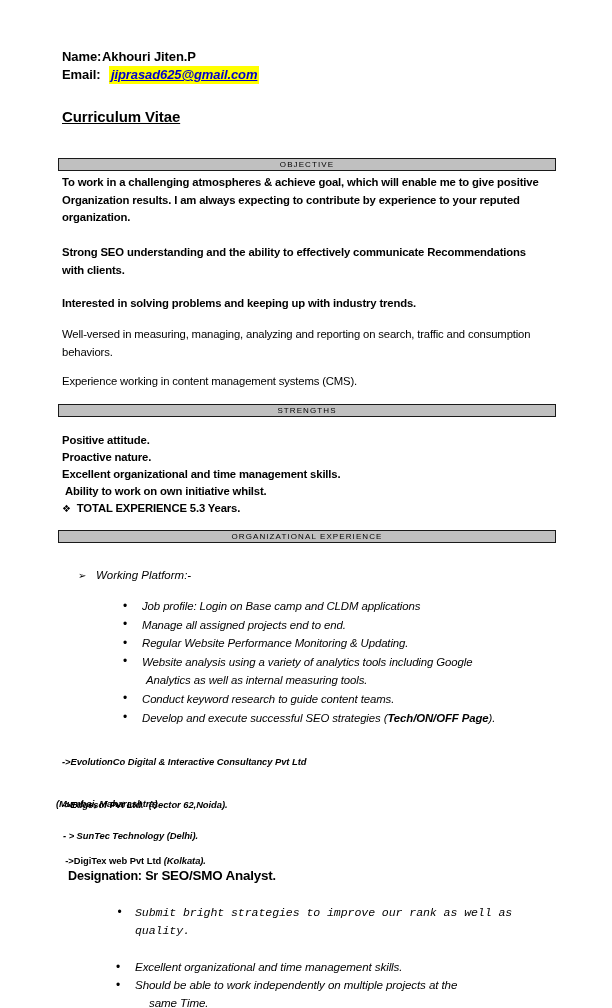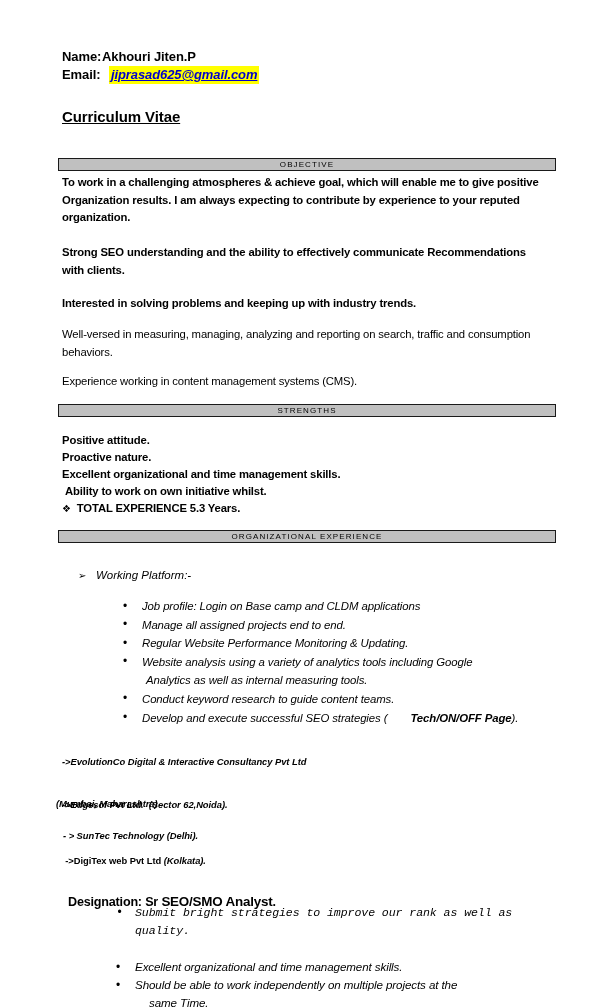--- a/index.html
+++ b/index.html
@@ -147,21 +147,21 @@
     position: absolute;
     left: 4px;
     top: -0.5px;
     font-style: normal;
     font-size: 12px;
   }
   .bullets li .cont {
     display: block;
     padding-left: 4px;
   }
-  .bullets li b { font-weight: bold; font-style: italic; padding-left: 23px; }
+  .bullets li b { font-weight: bold; font-style: italic; }
 
   
   .company {
     position: absolute;
     font-size: 9.4px;
     font-weight: bold;
     font-style: italic;
     line-height: 14px;
     letter-spacing: -0.05px;
     white-space: pre;
@@ -267,21 +267,21 @@
   </div>
 
   <div class="company" style="left:63px; top:801px;">
     <div>- &gt; SunTec Technology (Delhi).</div>
   </div>
 
   <div class="company" style="left:55px; top:840px;">
     <span class="upright">-&gt;DigiTex web Pvt Ltd </span><span>(Kolkata).</span>
   </div>
 
-  <div class="designation" style="top:894px;text-align:right;"><span>Designation: Sr </span><span class="big">SEO/SMO Analyst</span><span>.</span></div>
+  <div class="designation" style="top:868px;text-align:right;"><span>Designation: Sr </span><span class="big">SEO/SMO Analyst</span><span>.</span></div>
 
   <ul class="bullets2" style="top:904px;">
     <li class="sp-b"><span>Submit bright strategies to improve our rank as well as quality.</span></li>
     <li><span>Excellent organizational and time management skills.</span></li>
     <li><span>Should be able to work independently on multiple projects at the</span><span class="cont">same Time.</span></li>
   </ul>
 
 </div>
 
 </body></html>

